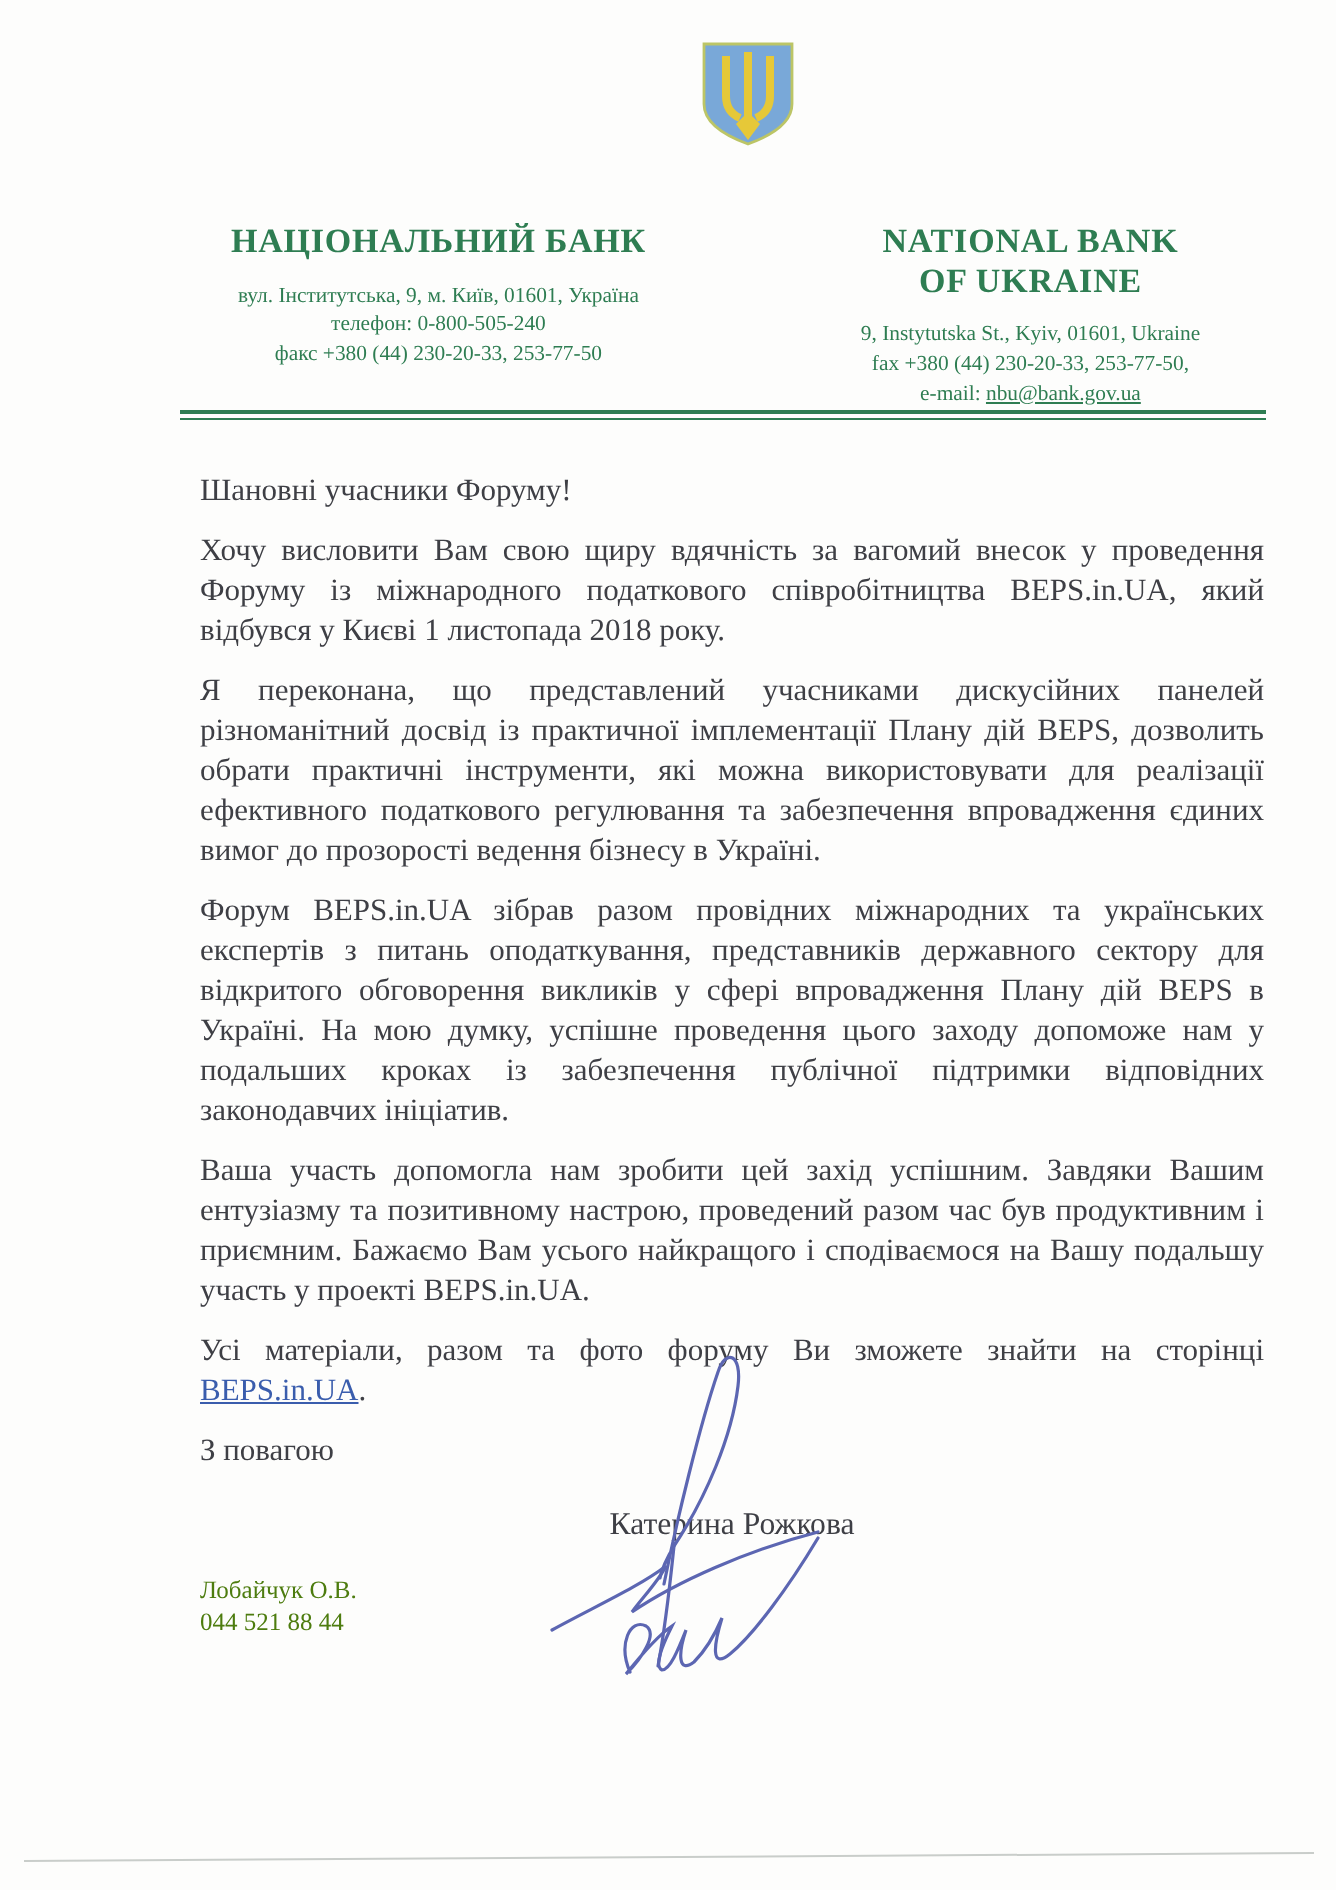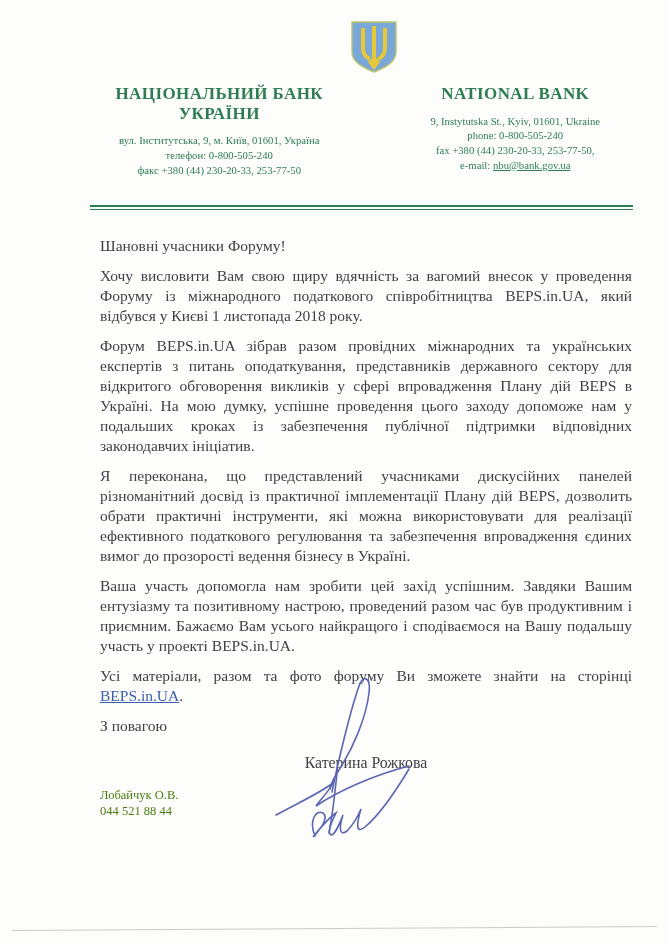--- a/index.html
+++ b/index.html
@@ -5,21 +5,21 @@
   html, body { margin:0; padding:0; background:#ffffff; }
   .page {
     position:relative; width:668px; height:945px; overflow:hidden;
     background:#fdfdfc;
     font-family:"Liberation Serif","DejaVu Serif",serif;
   }
 
   
   .emblem { position:absolute; left:349px; top:20px; width:50px; height:54px; }
 
-  .brand-row { position:absolute; top:84px; left:0; width:668px; display:flex; }
+  .brand-row { position:absolute; top:111px; left:0; width:668px; display:flex; }
   .col-ua { width:305px; margin-left:70px; text-align:center; }
   .col-en { width:300px; margin-left:auto; margin-right:6px; text-align:center; }
 
   .bank-name {
     color:#2e7d52; font-weight:bold; font-size:17px; line-height:19.5px;
     letter-spacing:0.4px;
   }
   .contacts { margin-top:10px; color:#2e7d52; font-size:10.7px; line-height:14.8px; }
   .contacts .c-line { white-space:nowrap; }
   .link-green { color:#2e7d52; text-decoration:underline; cursor:pointer; }
@@ -60,51 +60,50 @@
     <path d="M14,8 V28 Q14,36 21,39" fill="none" stroke="#e6c838" stroke-width="4"></path>
     <path d="M36,8 V28 Q36,36 29,39" fill="none" stroke="#e6c838" stroke-width="4"></path>
     <path d="M25,6 V38" fill="none" stroke="#e6c838" stroke-width="4"></path>
     <path d="M25,36 L19,42 L25,50 L31,42 Z" fill="#e6c838"></path>
   </svg>
 
   <div class="brand-row">
     <div class="col-ua">
       <div class="bank-name">
         <div>НАЦІОНАЛЬНИЙ БАНК</div>
-        <div>УКРАЇНИ</div>
       </div>
       <div class="contacts">
         <div class="c-line">вул. Інститутська, 9, м. Київ, 01601, Україна</div>
         <div class="c-line">телефон: 0-800-505-240</div>
         <div class="c-line">факс +380 (44) 230-20-33, 253-77-50</div>
       </div>
     </div>
     <div class="col-en">
       <div class="bank-name">
         <div>NATIONAL BANK</div>
+        <div>OF UKRAINE</div>
       </div>
       <div class="contacts">
         <div class="c-line">9, Instytutska St., Kyiv, 01601, Ukraine</div>
-        <div class="c-line">phone: 0-800-505-240</div>
         <div class="c-line">fax +380 (44) 230-20-33, 253-77-50,</div>
         <div class="c-line"><span>e-mail: </span><span class="link-green">nbu@bank.gov.ua</span></div>
       </div>
     </div>
   </div>
 
   <div class="separator"></div>
 
   <div class="letter-body">
     <p class="no-just">Шановні учасники Форуму!</p>
 
     <p><span>Хочу висловити Вам свою щиру вдячність за вагомий внесок у проведення </span><span class="em">Форуму із міжнародного податкового співробітництва BEPS.in.UA</span><span>, який відбувся у Києві 1 листопада 2018 року.</span></p>
 
+    <p>Я переконана, що представлений учасниками дискусійних панелей різноманітний досвід із практичної імплементації Плану дій BEPS, дозволить обрати практичні інструменти, які можна використовувати для реалізації ефективного податкового регулювання та забезпечення впровадження єдиних вимог до прозорості ведення бізнесу в Україні.</p>
+
     <p>Форум BEPS.in.UA зібрав разом провідних міжнародних та українських експертів з питань оподаткування, представників державного сектору для відкритого обговорення викликів у сфері впровадження Плану дій BEPS в Україні. На мою думку, успішне проведення цього заходу допоможе нам у подальших кроках із забезпечення публічної підтримки відповідних законодавчих ініціатив.</p>
-
-    <p>Я переконана, що представлений учасниками дискусійних панелей різноманітний досвід із практичної імплементації Плану дій BEPS, дозволить обрати практичні інструменти, які можна використовувати для реалізації ефективного податкового регулювання та забезпечення впровадження єдиних вимог до прозорості ведення бізнесу в Україні.</p>
 
     <p><span>Ваша участь допомогла нам зробити цей захід успішним. Завдяки Вашим ентузіазму та позитивному настрою, проведений разом час був продуктивним і приємним. Бажаємо Вам усього найкращого і сподіваємося на Вашу подальшу участь у проекті </span><span class="em">BEPS.in.UA</span><span>.</span></p>
 
     <p><span>Усі матеріали, разом та фото форуму Ви зможете знайти на сторінці </span><span class="link-blue">BEPS.in.UA</span><span>.</span></p>
 
     <p class="no-just closing">З повагою</p>
 
     <div class="signer">
       <div>Катерина Рожкова</div>
     </div>

